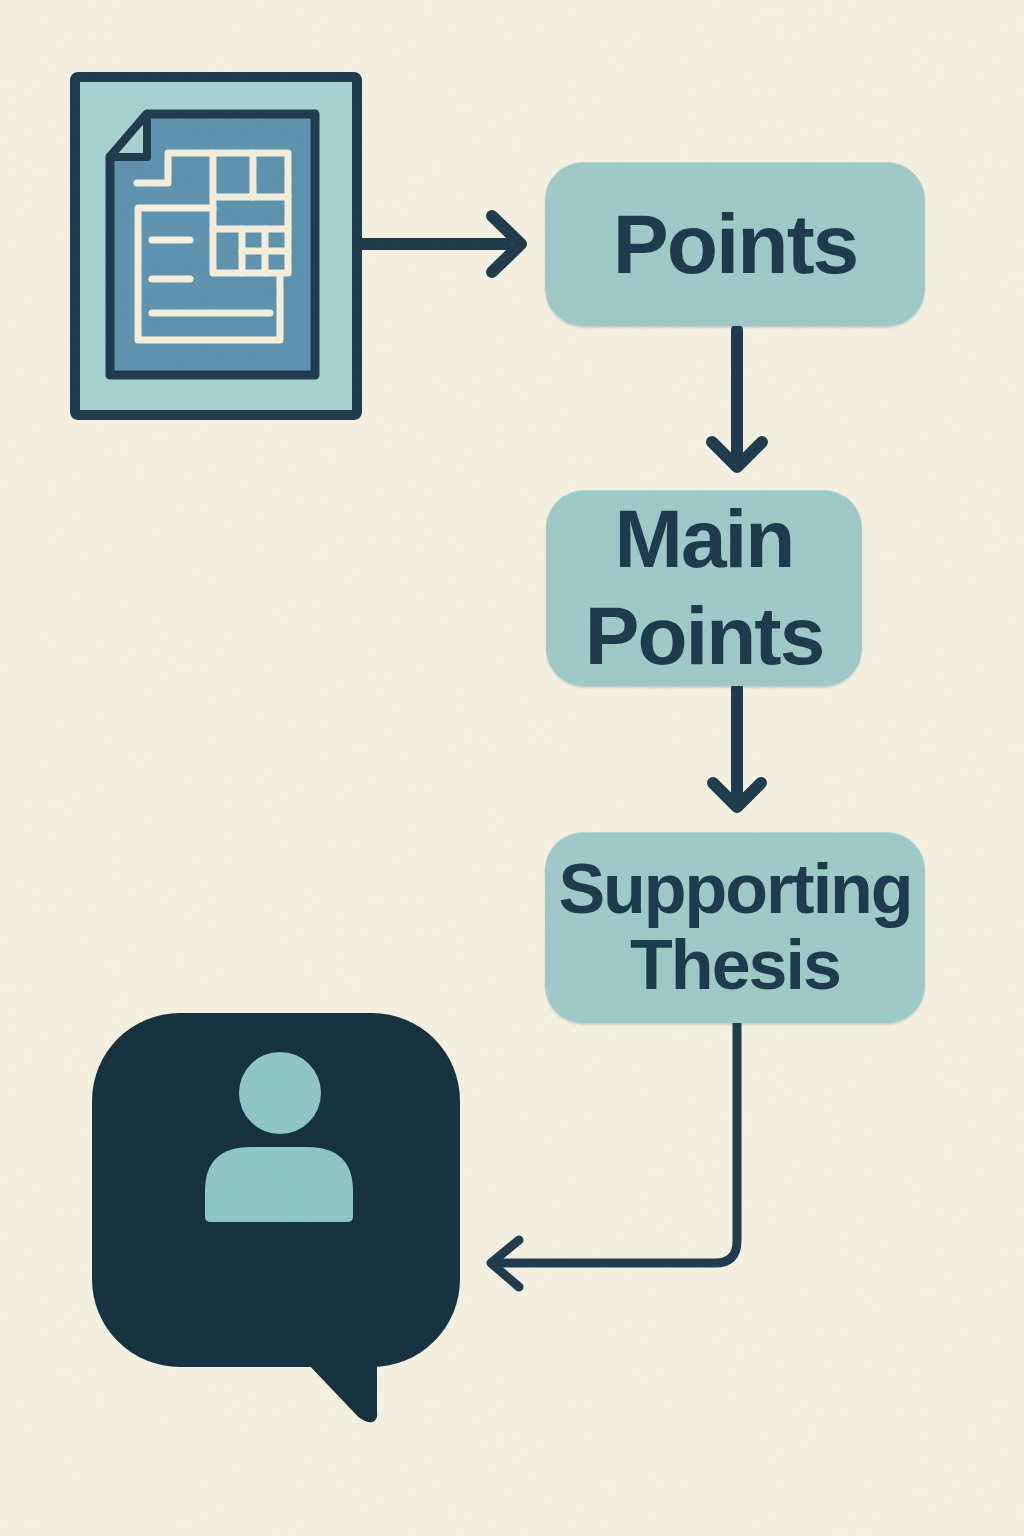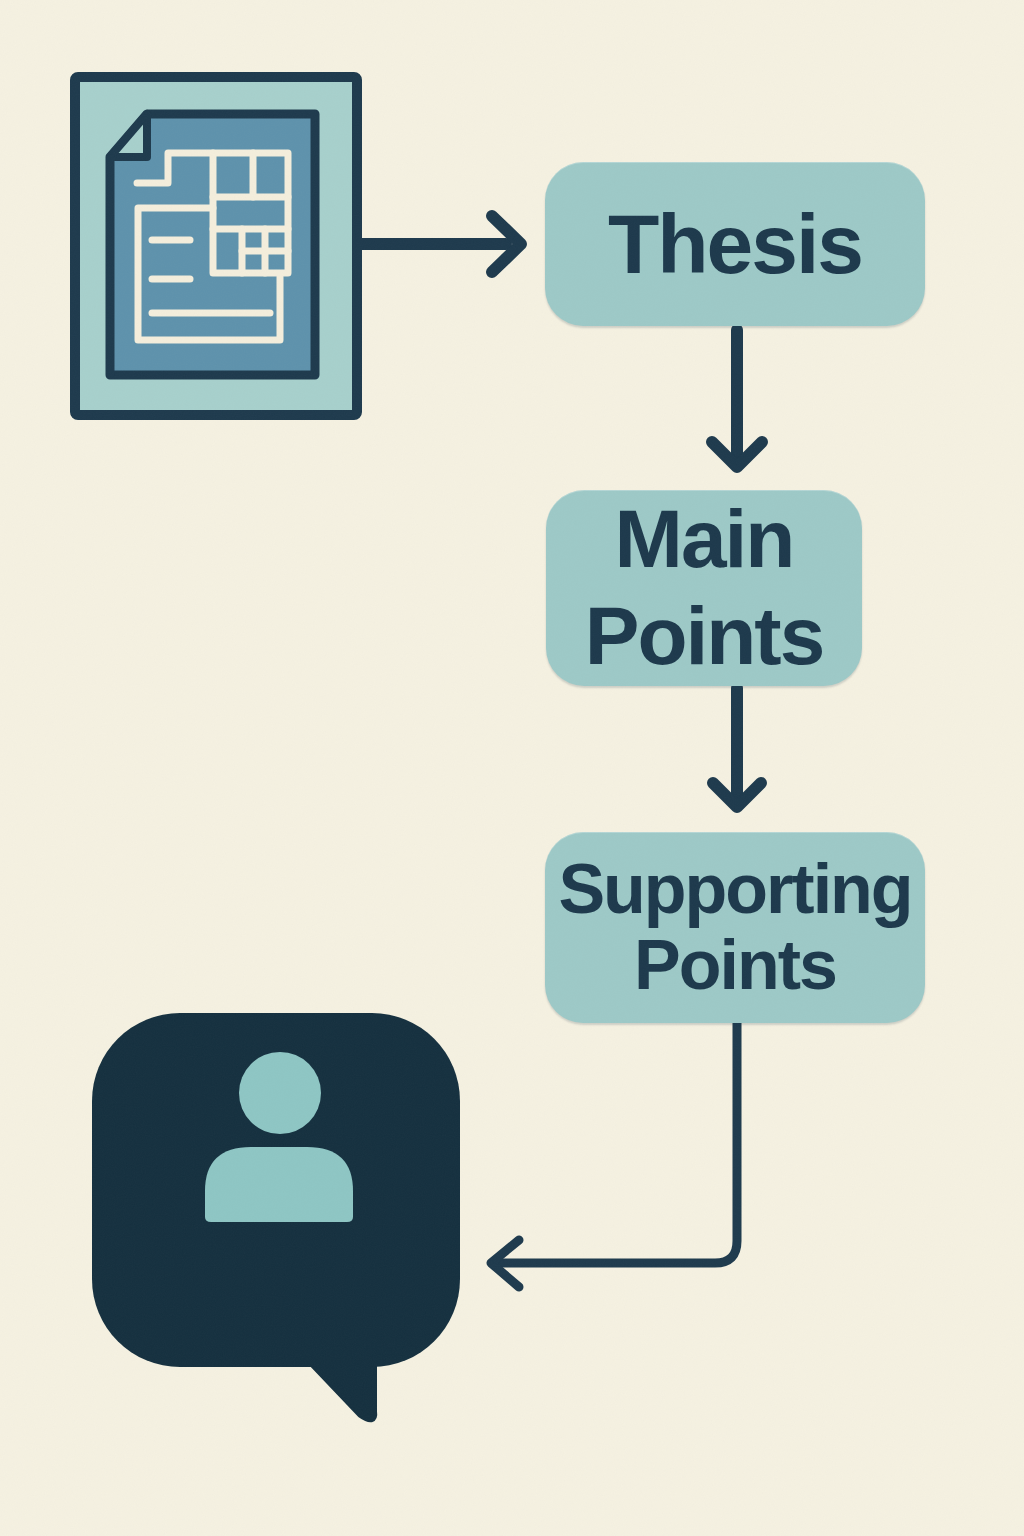--- a/index.html
+++ b/index.html
@@ -120,29 +120,29 @@
         <path d="M172,179 H218"></path>
         <path d="M143,136 H68 V268 H210 V205"></path>
         <path d="M82,168 H120"></path>
         <path d="M82,207 H120"></path>
         <path d="M82,241 H200"></path>
       </g>
     </svg>
   </div>
 
   <div class="node node-thesis">
-    <span>Thesis</span>
+    <span>Points</span>
   </div>
 
   <div class="node node-main-points">
     <span>Main Points</span>
   </div>
 
   <div class="node node-supporting-ideas">
-    <span>Supporting Points</span>
+    <span>Supporting Thesis</span>
   </div>
 
   <div class="delivery">
     <svg viewBox="0 0 392 430" aria-hidden="true">
       <path class="bubble-tail" d="M218,348 L288,348 L288,406 Q290,419 276,409 Z"></path>
       <rect class="bubble" x="7" y="8" width="368" height="354" rx="88"></rect>
       <g class="person">
         <circle cx="195" cy="88" r="41"></circle>
         <path d="M120,212 V186 Q120,142 166,142 H222 Q268,142 268,186 V212 Q268,217 262,217 H126 Q120,217 120,212 Z"></path>
       </g>

